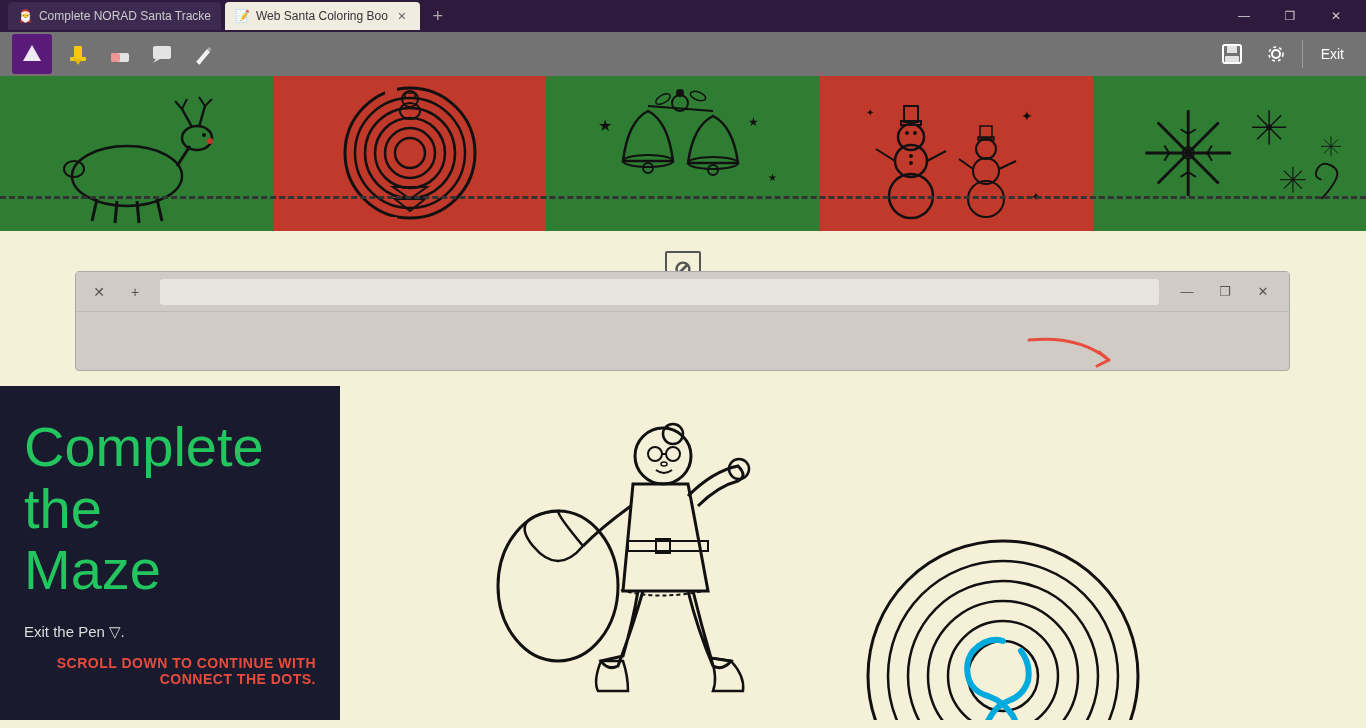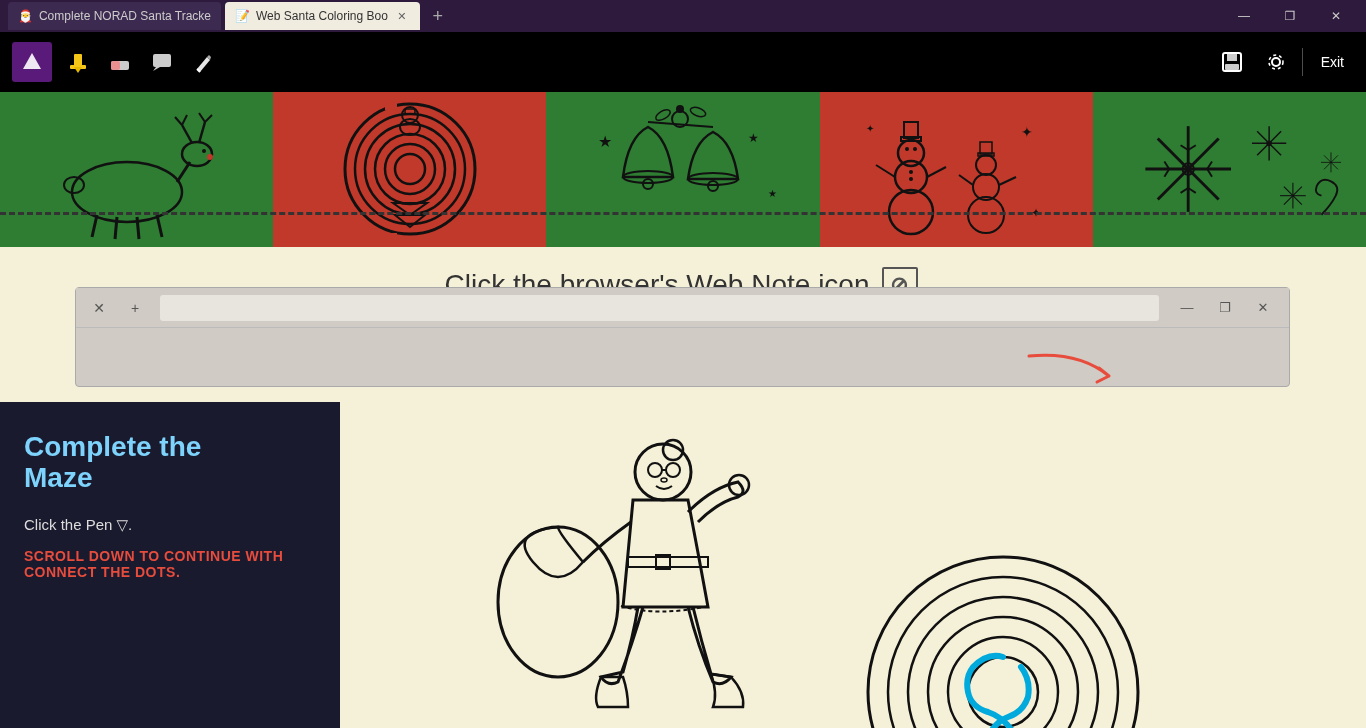--- a/index.html
+++ b/index.html
@@ -65,22 +65,22 @@
       display: flex;
       align-items: center;
       justify-content: center;
       color: #ccc;
       font-size: 12px;
       cursor: pointer;
     }
 
     
     .browser-toolbar {
-      height: 60px;
-      background: #000000;
+      height: 44px;
+      background: #737373;
       display: flex;
       align-items: center;
       padding: 0 12px;
       gap: 10px;
     }
     .toolbar-icon {
       width: 32px;
       height: 32px;
       display: flex;
       align-items: center;
@@ -239,38 +239,39 @@
       height: 400px;
     }
     .sidebar-panel {
       width: 340px;
       background: #1a1a2e;
       color: white;
       padding: 30px 24px 20px;
       flex-shrink: 0;
     }
     .sidebar-title {
-      font-size: 28px;
-      font-weight: 700;
-      color: #7dd3fc;
+      font-size: 56px;
+      font-weight: 400;
+      color: #22c55e;
       line-height: 1.1;
       margin-bottom: 20px;
     }
     .sidebar-body {
       font-size: 15px;
       color: #ddd;
       margin-bottom: 12px;
       line-height: 1.5;
     }
     .sidebar-scroll {
       font-size: 14px;
       font-weight: 700;
       color: #e74c3c;
       text-transform: uppercase;
       letter-spacing: 0.5px;
+      text-align: right;
     }
     .main-image-area {
       flex: 1;
       background: #f5f0d8;
       display: flex;
       align-items: flex-start;
       justify-content: center;
       padding-top: 10px;
       position: relative;
     }
@@ -516,21 +517,20 @@
           <line x1="-21" y1="-21" x2="21" y2="21" stroke="#111" stroke-width="2.5"></line>
           <line x1="21" y1="-21" x2="-21" y2="21" stroke="#111" stroke-width="2.5"></line>
         </g>
 
         <path d="M240,120 Q250,110 255,100 Q260,90 250,85 Q240,80 235,90 Q232,98 240,100" fill="none" stroke="#111" stroke-width="2"></path>
       </svg>
     </div>
   </div>
 
   <div class="instruction-area">
-    <span>Click the browser's Web Note icon</span>
     <span class="web-note-icon-inline">⊘</span>
   </div>
 
   <div class="fake-browser">
     <div class="fake-browser-titlebar">
       <div class="fb-btn">
         <span>✕</span>
       </div>
       <div class="fb-btn">
         <span>+</span>
@@ -553,21 +553,21 @@
   <div class="dashed-line"></div>
 
   <div class="bottom-section">
 
     <div class="sidebar-panel">
       <div class="sidebar-title">
         <span style="white-space:pre-line;">Complete the
 Maze</span>
       </div>
       <div class="sidebar-body">
-        <span>Click the Pen ▽.</span>
+        <span>Exit the Pen ▽.</span>
       </div>
       <div class="sidebar-scroll">
         <span style="white-space:pre-line;">SCROLL DOWN TO CONTINUE WITH
 CONNECT THE DOTS.</span>
       </div>
     </div>
 
     <div class="main-image-area">
       <svg width="760" height="400" viewBox="0 0 760 400">
 

